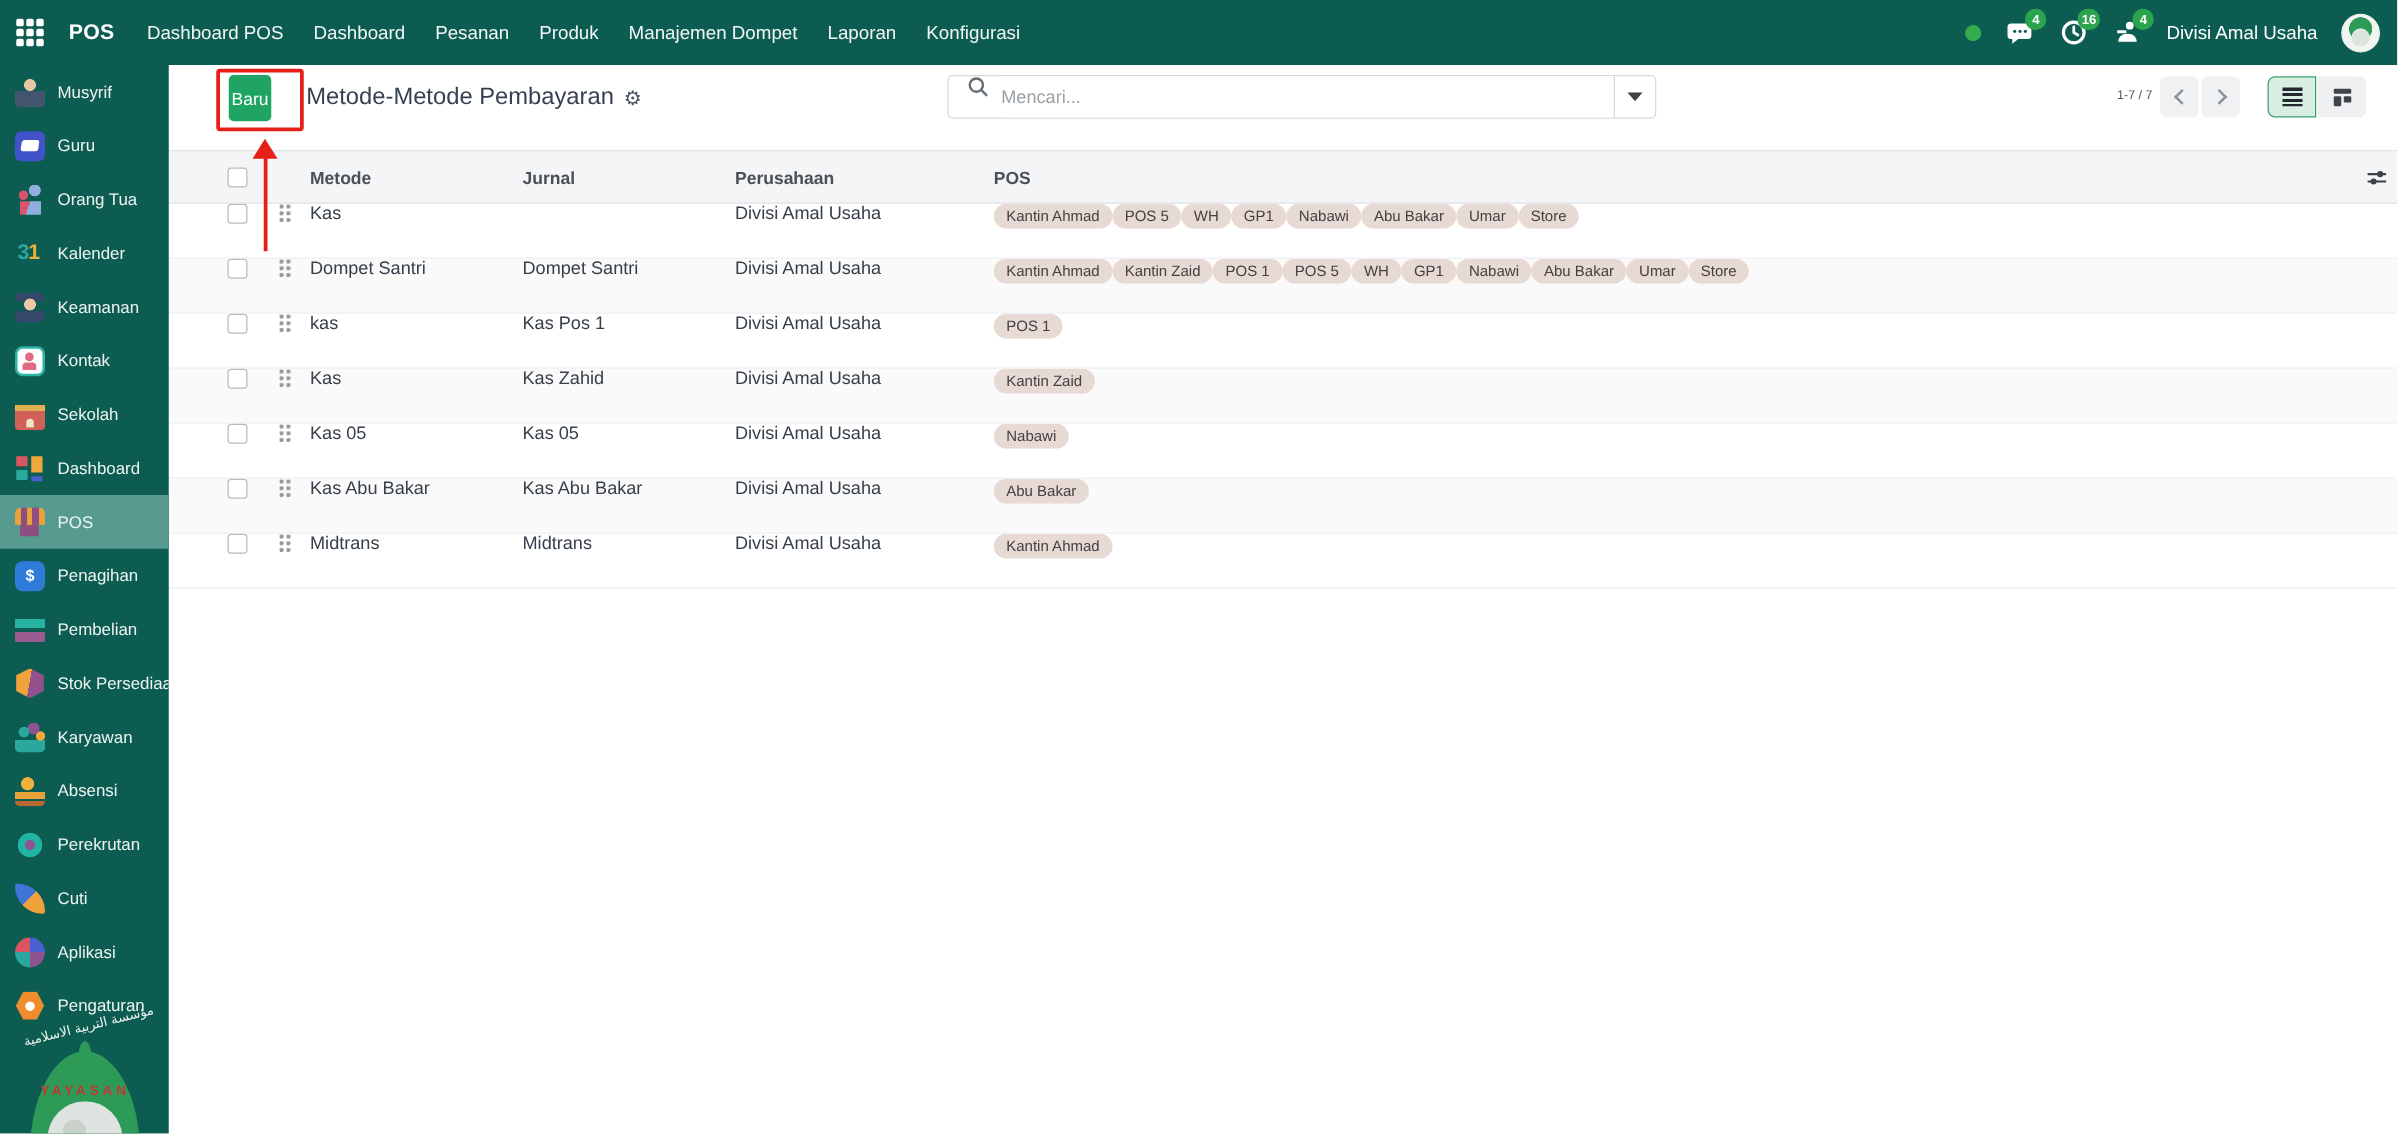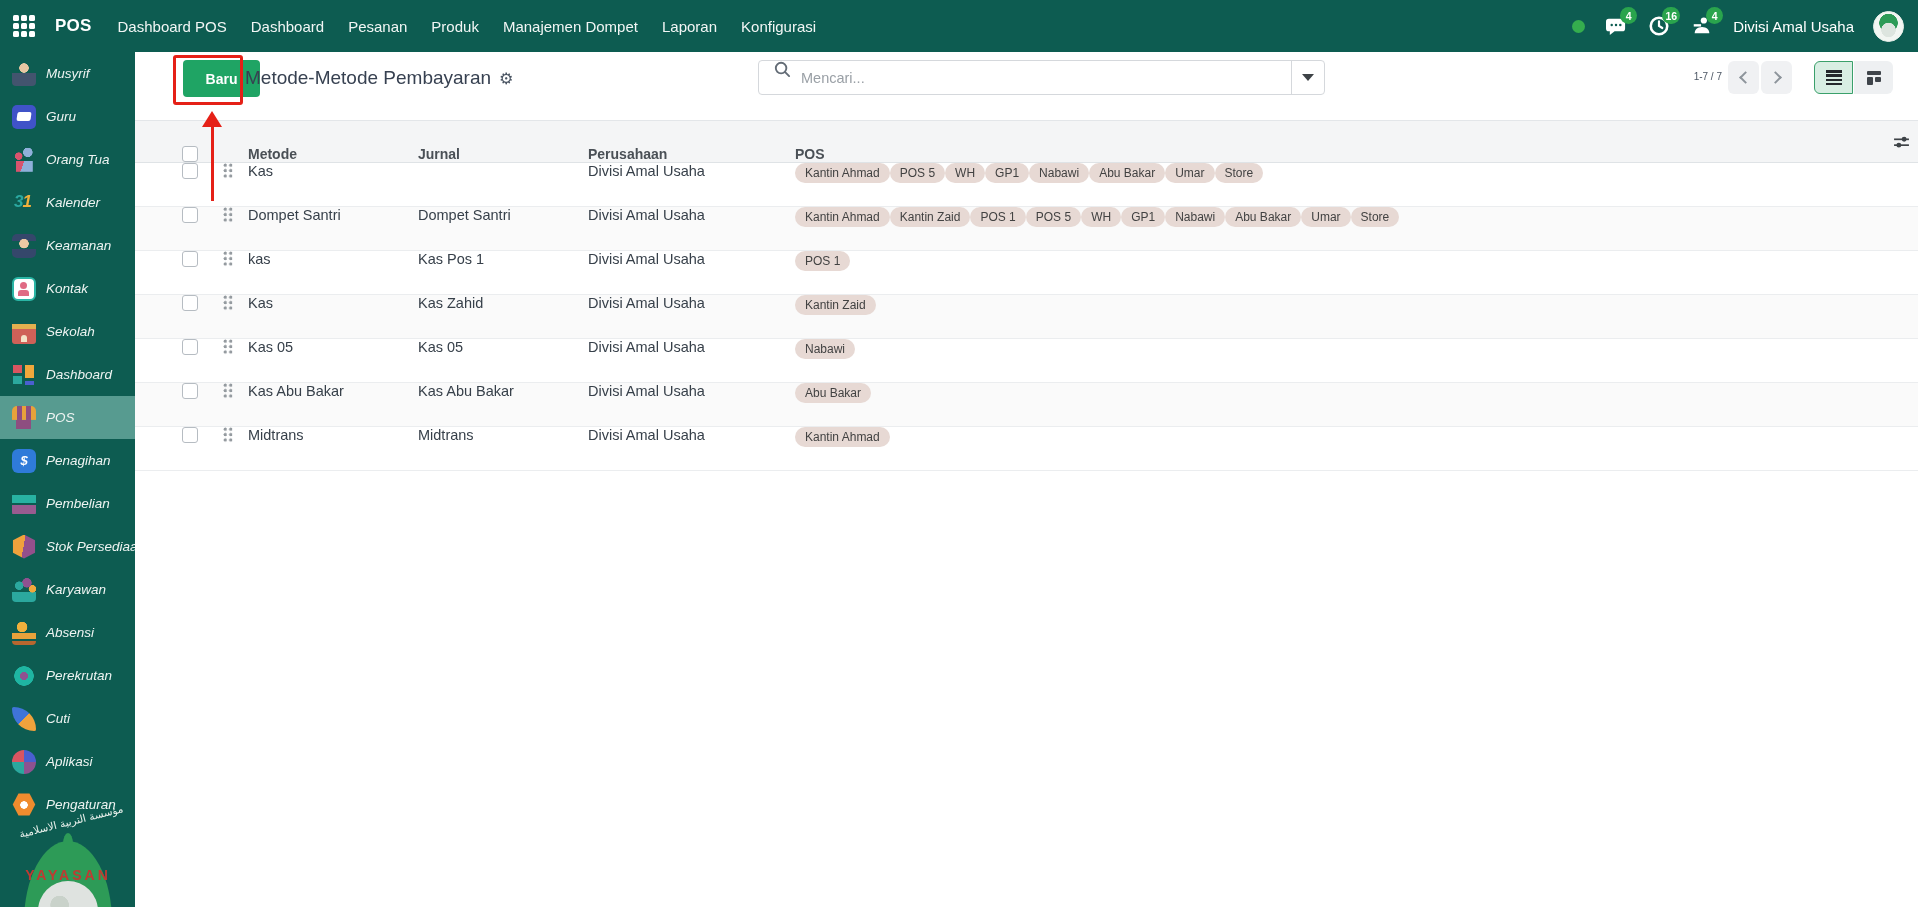--- a/index.html
+++ b/index.html
@@ -23,21 +23,21 @@
            border-radius:9px; background:#2aa44d; color:#fff; font-size:10.5px; font-weight:700;
            display:flex; align-items:center; justify-content:center; }
   .company-name { font-size:15px; color:#fff; cursor:pointer; white-space:nowrap; }
   .avatar { width:31px; height:31px; border-radius:50%; background:#f2f6f2; cursor:pointer;
             background-image: radial-gradient(circle at 50% 62%, #dde5df 0 7px, transparent 7.5px),
                               radial-gradient(circle at 50% 38%, #2d9b57 0 9px, transparent 9.5px);
             border:1.5px solid #e8efe9; }
 
   
   .sidebar { position:absolute; left:0; top:52px; width:135px; height:855px; background:#0d5c51; z-index:10; overflow:hidden; }
-  .s-items { padding-top:0;font-style:italic; }
+  .s-items { padding-top:0; }
   .s-item { height:43px; display:flex; align-items:center; gap:10px; padding-left:12px; cursor:pointer; }
   .s-item.active { background:#579b90; }
   .s-label { color:#eef4f2; font-size:13.5px; white-space:nowrap; }
   .si { width:24px; height:24px; border-radius:4px; flex:none; position:relative; }
   .si-musyrif { background: radial-gradient(circle at 50% 25%, #e7c7a3 0 4.5px, transparent 5px),
                 linear-gradient(180deg, transparent 44%, #43546e 44%); }
   .si-guru { background:#4053c8; border-radius:5px; }
   .si-guru::after { content:""; position:absolute; inset:7px 5px 8px 5px; background:#fff; border-radius:2px; transform:skewX(-8deg); }
   .si-orangtua { background: radial-gradient(circle at 66% 18%, #8fb0da 0 4.5px, transparent 5px),
                  radial-gradient(circle at 28% 34%, #d8546e 0 3.5px, transparent 4px),
@@ -78,31 +78,31 @@
   .si-pengaturan { background: radial-gradient(circle, #fff 0 3.5px, transparent 4px), #ef8c2e;
                    clip-path: polygon(27% 4%, 73% 4%, 97% 50%, 73% 96%, 27% 96%, 3% 50%); }
 
   .side-logo { position:absolute; left:0; bottom:-38px; width:135px; height:130px; text-align:center; }
   .logo-arabic { position:absolute; left:-4px; top:0; width:150px; color:#e9f1ec; font-size:10.5px;
                  transform:rotate(-14deg); white-space:nowrap; font-family:"DejaVu Sans", sans-serif; }
   .logo-dome { position:absolute; left:24px; top:26px; width:88px; height:104px; background:#2d9b57;
                border-radius: 50% 50% 8px 8px / 78% 78% 8px 8px; }
   .logo-dome::before { content:""; position:absolute; left:39px; top:-8px; width:10px; height:14px; background:#2d9b57;
                border-radius:50% 50% 0 0 / 80% 80% 0 0; transform:rotate(0deg); }
-  .logo-yayasan { position:absolute; width:100%; top:26px; color:#c03a32; font-size:14px; font-weight:700; letter-spacing:3px; }
+  .logo-yayasan { position:absolute; width:100%; top:26px; color:#c03a32; font-size:11px; font-weight:700; letter-spacing:3px; }
   .logo-globe { position:absolute; left:14px; top:40px; width:60px; height:60px; border-radius:50%; background:#dfe3e0;
                 background-image: radial-gradient(circle at 36% 40%, #c9d2ca 0 9px, transparent 9.5px); }
 
   
   .main { position:absolute; left:135px; top:52px; width:1783px; height:855px; background:#fff; }
 
   
   .control-panel { position:relative; height:68px; background:#fff; }
-  .btn-new { position:absolute; left:48px; top:8px; width:77px; height:37px; background:#1fa464; color:#fff;
-             font-size:14px; font-weight:700; border:none; border-radius:4px; cursor:pointer; font-family:inherit; }
+  .btn-new { position:absolute; left:48px; top:8px; width:34px; height:37px; background:#1fa464; color:#fff;
+             font-size:14px; font-weight:400; border:none; border-radius:4px; cursor:pointer; font-family:inherit; }
   .cp-title { position:absolute; left:110px; top:15px; font-size:19px; color:#374151; display:flex; align-items:center; gap:8px; }
   .gear-icon { font-family:"DejaVu Sans", sans-serif; font-size:16px; color:#4b5563; cursor:pointer; }
   .search-box { position:absolute; left:623px; top:8px; width:567px; height:35px; border:1px solid #d5d8dc;
                 border-radius:4px; background:#fff; display:flex; align-items:center; }
   .search-main { flex:1; display:flex; align-items:flex-start; gap:10px; padding-left:15px; height:100%; }
   .search-input { border:none; outline:none; flex:1; font-size:14.5px; color:#374151; font-family:inherit; height:100%; }
   .search-input::placeholder { color:#9aa0a6; }
   .search-toggle { width:33px; height:100%; border-left:1px solid #d5d8dc; display:flex; align-items:center;
                    justify-content:center; cursor:pointer; }
   .caret-down { width:0; height:0; border-left:6px solid transparent; border-right:6px solid transparent;
@@ -119,21 +119,21 @@
             display:flex; align-items:center; justify-content:center; }
   .vs-btn.first { border-radius:6px 0 0 6px; }
   .vs-btn.last { border-radius:0 6px 6px 0; }
   .vs-btn.active { background:#d8eee3; border-color:#3aa06b; }
   .list-glyph { width:16px; height:15px;
                 background: repeating-linear-gradient(180deg, #24282c 0 2.6px, transparent 2.6px 4.4px); }
 
   
   .ltable { position:relative; }
   .thead { height:43px; background:#f4f5f6; border-top:1px solid #e3e6e9; border-bottom:1px solid #dfe3e6;
-           display:flex; align-items:flex-end; padding-left:47px; position:relative; }
+           display:flex; align-items:center; padding-left:47px; position:relative; }
   .cb { width:16px; height:16px; border:1.5px solid #b6bcc2; border-radius:3px; background:#fff; flex:none; cursor:pointer; }
   .th { font-size:14px; font-weight:700; color:#4a5056; }
   .th-0 { margin-left:50px; width:170px; }
   .th-1 { width:170px; }
   .th-2 { width:207px; }
   .th-3 { flex:1; }
   .optional-cols { position:absolute; right:8px; top:13px; cursor:pointer; }
   .tbody {}
   .trow { height:44px; display:flex; align-items:flex-start; padding-left:47px; border-bottom:1px solid #ebedef;
           background:#fff; cursor:pointer; }

